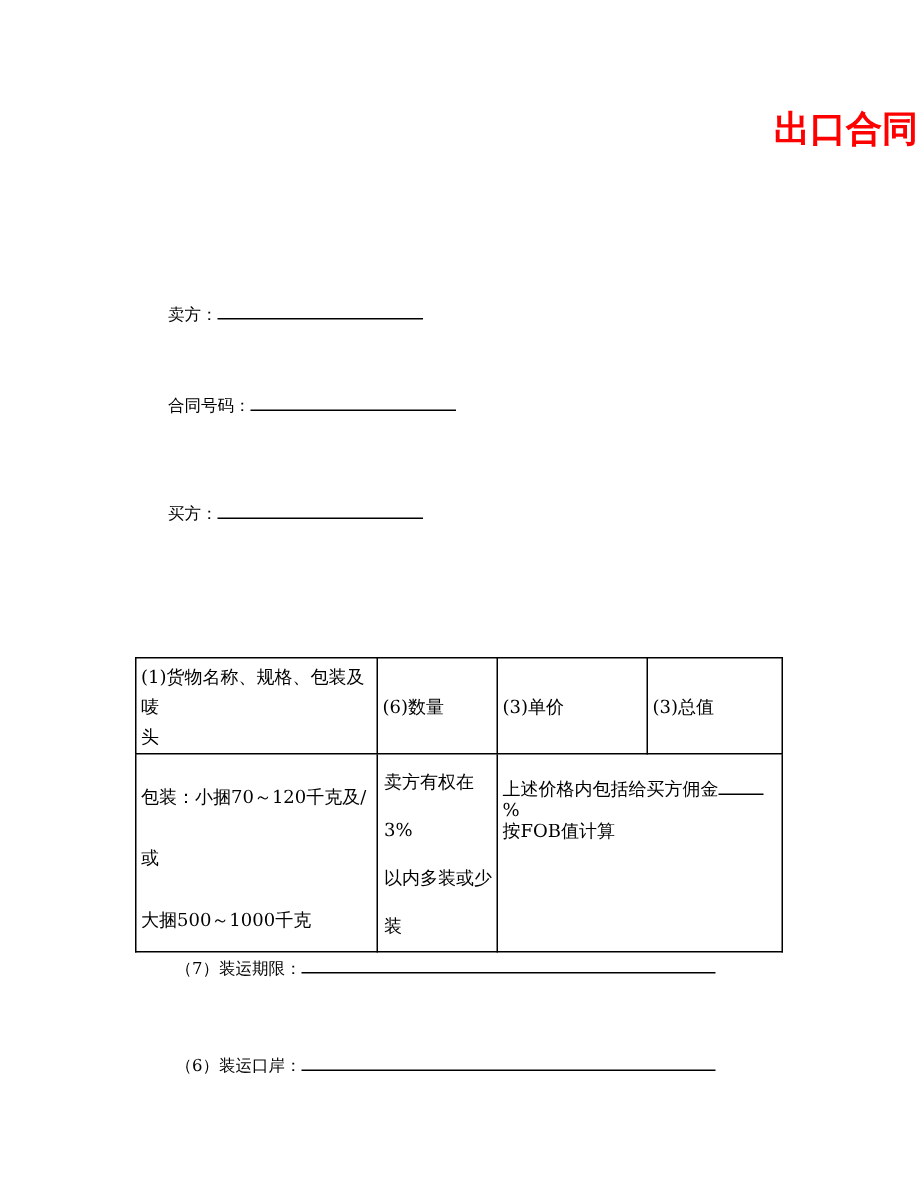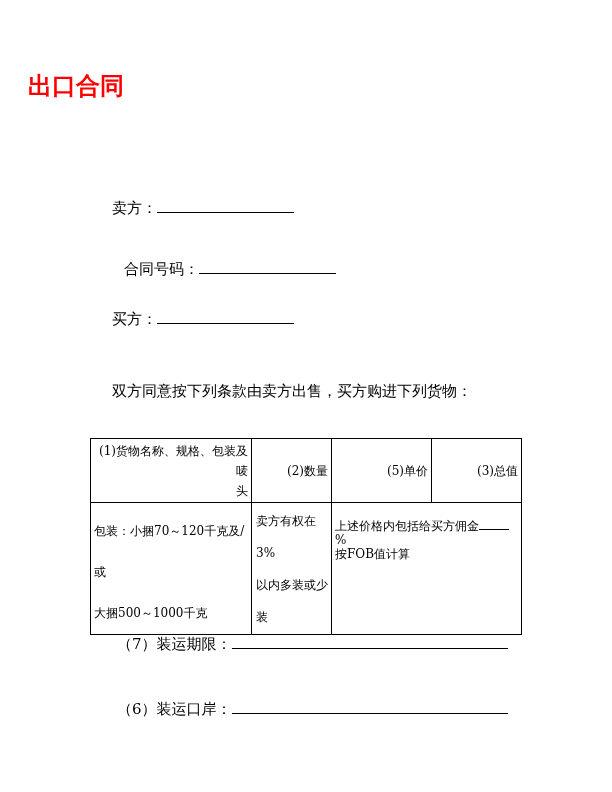--- a/index.html
+++ b/index.html
@@ -10,33 +10,32 @@
     color:#000;
   }
   .page {
     position:relative;
     width:612px; height:792px;
     background:#fff;
     overflow:hidden;
   }
   .title {
     position:absolute; top:70px; left:0; width:100%;
-    text-align:left;
+    text-align:right;
     font-size:24px; font-weight:bold;
     color:#ff0000;
-    padding-left:28px;
   }
   .line {
     position:absolute;
-    font-size:15px; line-height:15px;
+    font-size:11px; line-height:15px;
     white-space:nowrap;
   }
   .seller-line   { top:200px; left:112px; }
-  .contract-line { top:261px; left:124px; }
-  .buyer-line    { top:311px; left:112px; }
+  .contract-line { top:261px; left:112px; }
+  .buyer-line    { top:333px; left:112px; }
   .intro-line    { top:384px; left:112px; }
   .ship-date-line{ top:636px; left:117px; }
   .ship-port-line{ top:701px; left:117px;text-align:center; }
 
   .blank {
     display:inline-block;
     border-bottom:1px solid #000;
     height:13px;
     vertical-align:baseline;
   }
@@ -50,21 +49,21 @@
     border-collapse:collapse;
     table-layout:fixed;
     font-size:12px;
   }
   .goods-table th, .goods-table td {
     border:1px solid #000;
     font-weight:normal;
   }
   .goods-table th {
     height:64px;
-    text-align:right;
+    text-align:left;
     vertical-align:middle;
     line-height:20px;
     padding:0 3px;
     white-space:pre-line;
   }
   .goods-table td { height:102px; vertical-align:top; }
   td.packing-cell {
     padding:8px 2px 0 3px;
     line-height:41px;
     white-space:pre-line;
@@ -85,35 +84,34 @@
 <div class="page">
 
   <h1 class="title">出口合同</h1>
 
   <p class="line seller-line"><span>卖方：</span><span class="blank blank-mid"></span></p>
 
   <p class="line contract-line"><span>合同号码：</span><span class="blank blank-mid"></span></p>
 
   <p class="line buyer-line"><span>买方：</span><span class="blank blank-mid"></span></p>
 
-  <p class="line intro-line">双方同意按下列条款由卖方出售，买方购进下列货物：</p>
 
   <table class="goods-table">
     <colgroup>
       <col style="width:161px">
       <col style="width:80px">
       <col style="width:100px">
       <col style="width:90px">
     </colgroup>
     <tbody>
         <tr>
       <th>(1)货物名称、规格、包装及唛
 头</th>
-      <th>(2)数量</th>
-      <th>(5)单价</th>
+      <th>(6)数量</th>
+      <th>(3)单价</th>
       <th>(3)总值</th>
     </tr>
     <tr>
       <td class="packing-cell">包装：小捆70～120千克及/或
 大捆500～1000千克</td>
       <td class="tolerance-cell">卖方有权在3%
 以内多装或少
 装</td>
       <td class="commission-cell" colspan="2">
         <span>上述价格内包括给买方佣金</span><span class="blank blank-short"></span><span>%</span><br>

